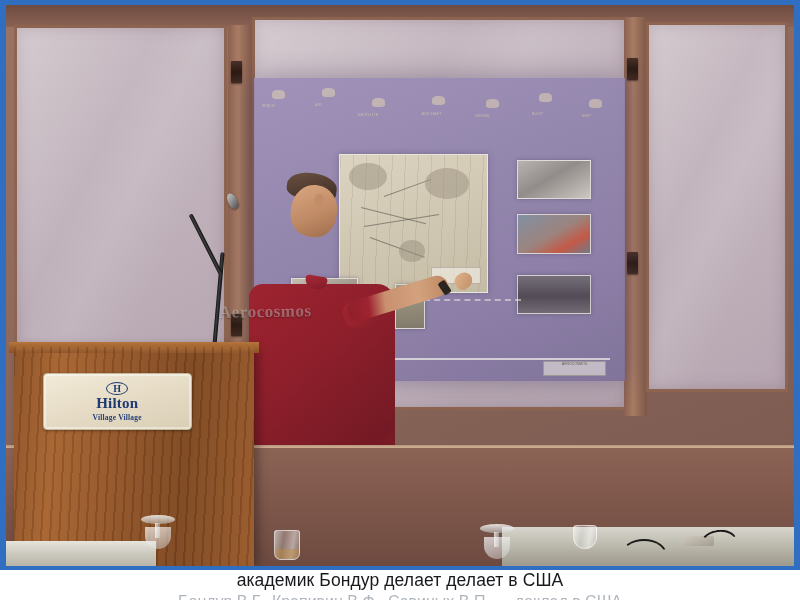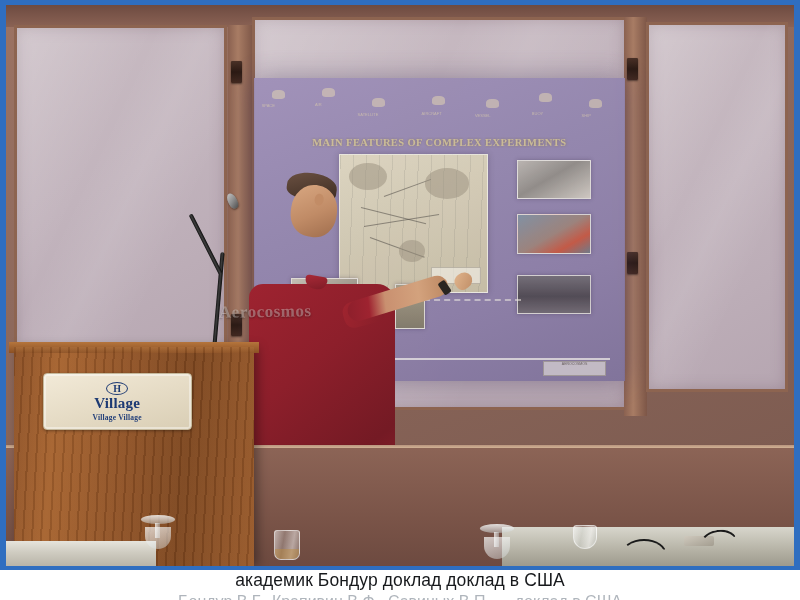--- a/index.html
+++ b/index.html
@@ -500,21 +500,20 @@
           <div class="mini-icon" style="left:48%; top:24%;"></div>
           <div class="mini-cap" style="left:45%; top:55%;">AIRCRAFT</div>
           <div class="mini-icon" style="left:63%; top:32%;"></div>
           <div class="mini-cap" style="left:60%; top:60%;">VESSEL</div>
           <div class="mini-icon" style="left:78%; top:18%;"></div>
           <div class="mini-cap" style="left:76%; top:55%;">BUOY</div>
           <div class="mini-icon" style="left:92%; top:30%;"></div>
           <div class="mini-cap" style="left:90%; top:60%;">SHIP</div>
         </div>
 
-        <div class="slide-title">MAIN FEATURES OF COMPLEX EXPERIMENTS</div>
 
         <div class="slide-map">
           <div class="map-line" style="left:14%; top:38%; width:46%; transform:rotate(14deg);"></div>
           <div class="map-line" style="left:16%; top:52%; width:52%; transform:rotate(-9deg);"></div>
           <div class="map-line" style="left:20%; top:60%; width:40%; transform:rotate(20deg);"></div>
           <div class="map-line" style="left:30%; top:30%; width:34%; transform:rotate(-20deg);"></div>
           <div class="map-blob" style="left:6%;  top:6%;  width:26%; height:20%;"></div>
           <div class="map-blob" style="left:58%; top:10%; width:30%; height:22%;"></div>
           <div class="map-blob" style="left:40%; top:62%; width:18%; height:16%;"></div>
           <div class="map-legend"></div>
@@ -557,21 +556,21 @@
       <div class="chair-rail"></div>
       <div class="wall-lower"></div>
 
       <div class="podium">
         <div class="podium-top"></div>
         <div class="podium-grain"></div>
         <div class="plaque">
           <div class="plaque-logo">
             <span>H</span>
           </div>
-          <div class="plaque-name">Village</div>
+          <div class="plaque-name">Hilton</div>
           <div class="plaque-sub">Village Village</div>
         </div>
       </div>
 
       <div class="table-cloth tc-left"></div>
       <div class="table-cloth tc-right"></div>
 
       <div style="position:absolute; left:17%; bottom:3%; width:36px; height:34px;">
         <div class="inverted-glass" style="left:1px; top:0;"></div>
         <div class="inverted-stem" style="left:15px; top:8px;"></div>
@@ -589,17 +588,17 @@
       <div class="glass goblet-bowl" style="left:72%; bottom:3%; position:absolute;"></div>
 
       <div class="device" style="left:86%; bottom:3.5%; width:30px; height:10px;"></div>
       <div class="cable" style="left:78%; bottom:2%; width:46px; height:16px;"></div>
       <div class="cable" style="left:88%; bottom:4%; width:38px; height:14px; transform:rotate(-8deg);"></div>
 
     </div>
   </div>
 
   <div class="caption-area">
-    <div class="caption">академик Бондур доклад доклад в США</div>
+    <div class="caption">академик Бондур делает делает в США</div>
     <div class="caption-clipped">Бондур В.Г., Крапивин В.Ф., Савиных В.П. — доклад в США</div>
   </div>
 
 </div>
 
 </body></html>

